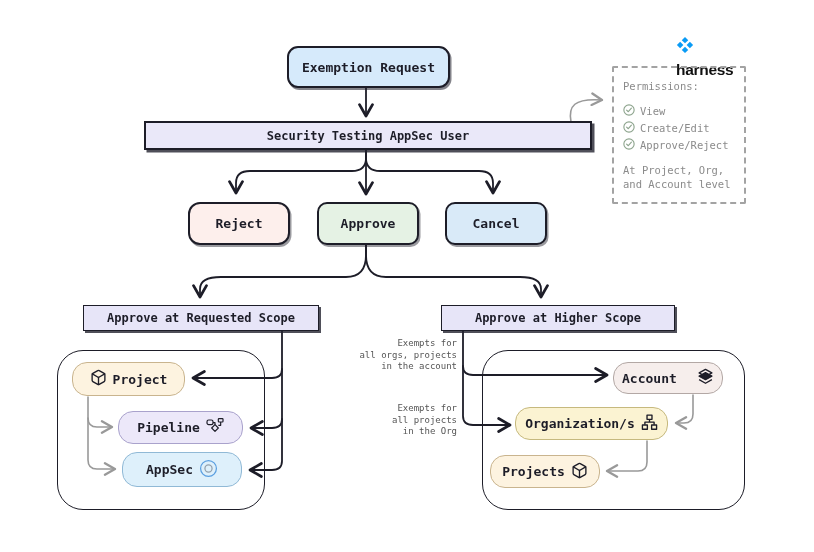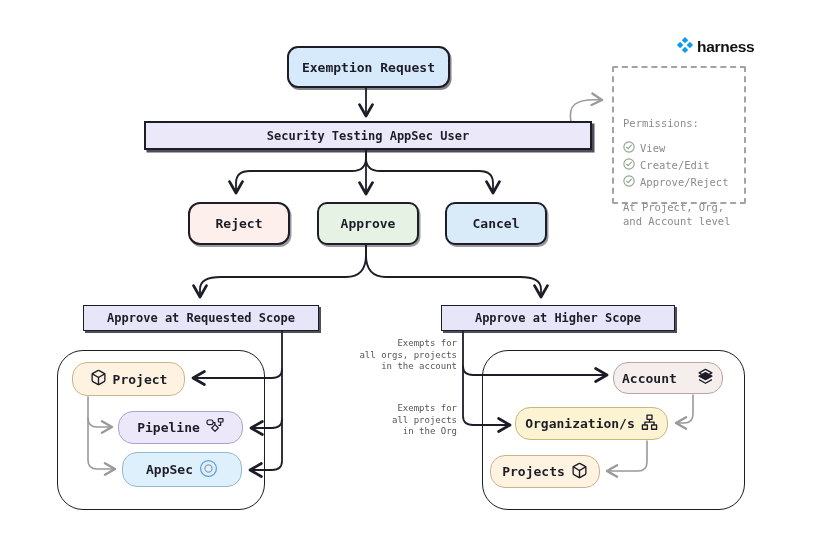--- a/index.html
+++ b/index.html
@@ -42,26 +42,26 @@
 
   
   .note{position:absolute;z-index:2;width:120px;text-align:right;font-size:9px;line-height:11.5px;
         color:#555;white-space:pre-line;}
   .note1{left:337px;top:338px;}
   .note2{left:337px;top:403px;}
 
   
   .perm{position:absolute;z-index:2;left:612px;top:66px;width:134px;height:138px;box-sizing:border-box;
         border:2px dashed #a3a3a3;border-radius:2px;padding:12px 9px 8px 9px;color:#8b8b8b;font-size:10.5px;}
-  .perm .ptitle{margin-bottom:12px;margin-top:37px;}
+  .perm .ptitle{margin-bottom:12px;}
   .perm .pitem{display:flex;align-items:center;gap:5px;margin-bottom:3px;}
   .perm .pfooter{margin-top:11px;white-space:pre-line;line-height:14px;}
 
   
-  .brand{position:absolute;z-index:2;left:676px;top:36px;display:flex;align-items:center;gap:3px;}
+  .brand{position:absolute;z-index:2;left:676px;top:36px;display:flex;align-items:flex-start;gap:3px;flex-direction:column;}
   .brand .bname{font-family:"Liberation Sans","DejaVu Sans",sans-serif;font-weight:bold;
                 font-size:15.5px;color:#111;letter-spacing:-0.3px;}
 </style>
 </head>
 <body>
 
 <div class="canvas">
 
   <div class="group" style="left:57px;top:350px;width:206px;height:158px;"></div>
   <div class="group" style="left:482px;top:350px;width:261px;height:158px;"></div>

